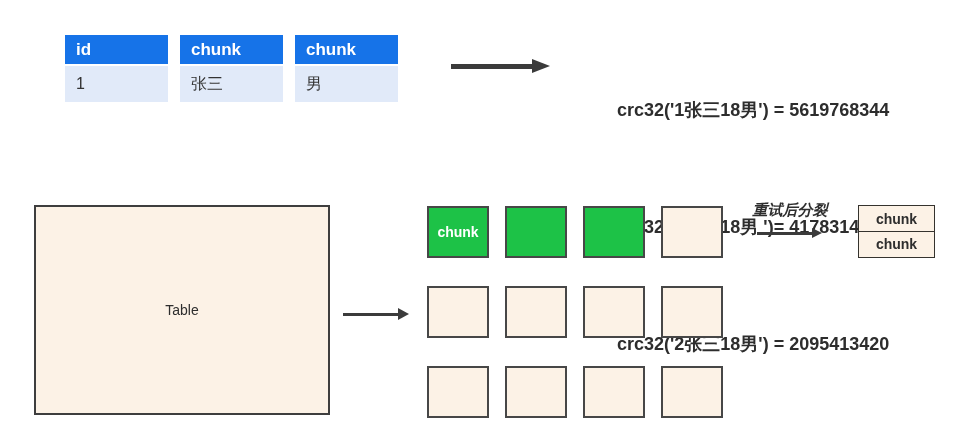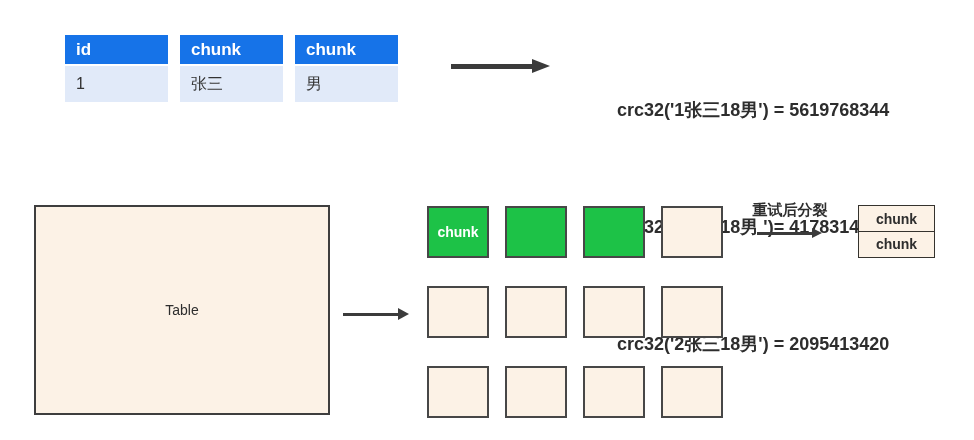--- a/index.html
+++ b/index.html
@@ -37,21 +37,21 @@
           display:flex;align-items:center;justify-content:center;font-size:14px;color:#2e2e2e;text-align:center;}
   
   .grid{position:absolute;left:427px;top:206px;}
   .grow{display:flex;gap:16px;margin-bottom:28px;}
   .gcell{width:62px;height:52px;box-sizing:border-box;border:2px solid #474747;
          background:var(--box-beige,#fcf2e6);display:flex;align-items:center;justify-content:center;}
   .gcell.green{background:var(--chunk-green,#1dc247);}
   .clabel{color:#fff;font-weight:bold;font-size:14px;}
   
   .split-label{position:absolute;left:744px;top:201px;width:92px;text-align:center;
-               font-size:15px;font-weight:bold;color:#2e2e2e;}
+               font-size:15px;font-weight:bold;color:#2e2e2e;font-style:italic;}
   .stack{position:absolute;left:858px;top:205px;width:77px;}
   .sbox{height:27px;box-sizing:border-box;border:1.5px solid #35332e;background:var(--box-beige,#fcf2e6);
         display:flex;align-items:center;justify-content:center;font-size:14px;font-weight:600;color:#2e2e2e;}
   .sbox + .sbox{margin-top:-1.5px;}
 </style>
 </head>
 <body>
 
 <div id="stage">
 

